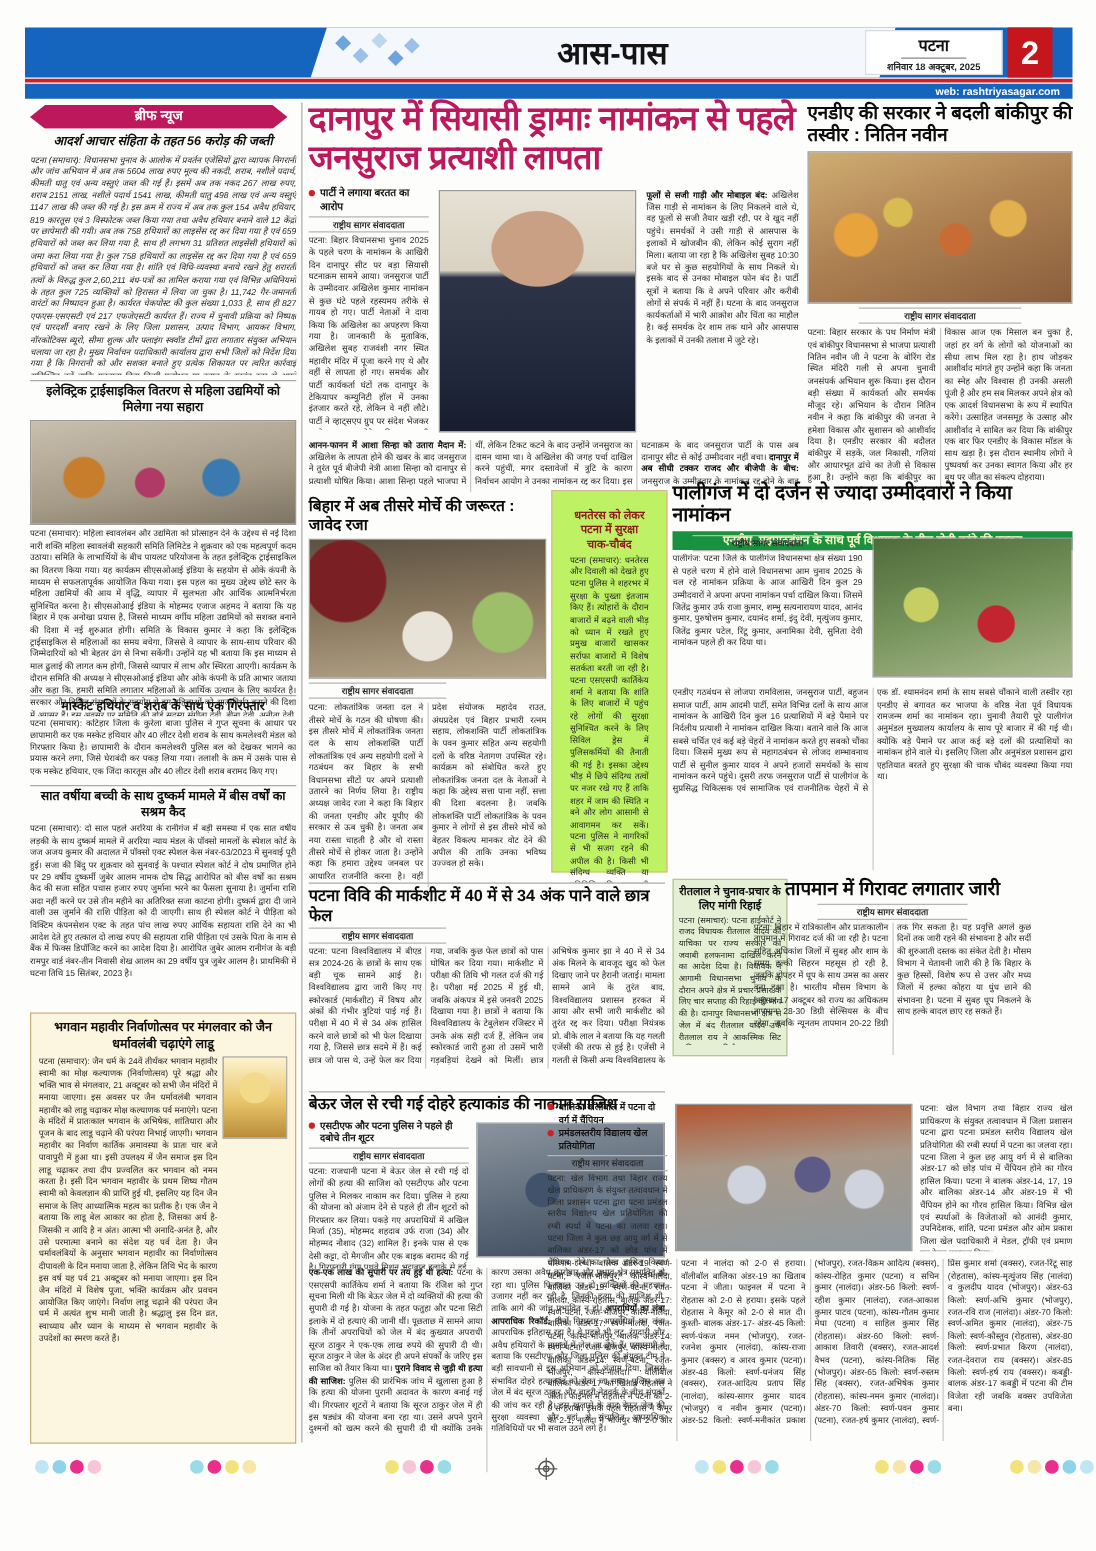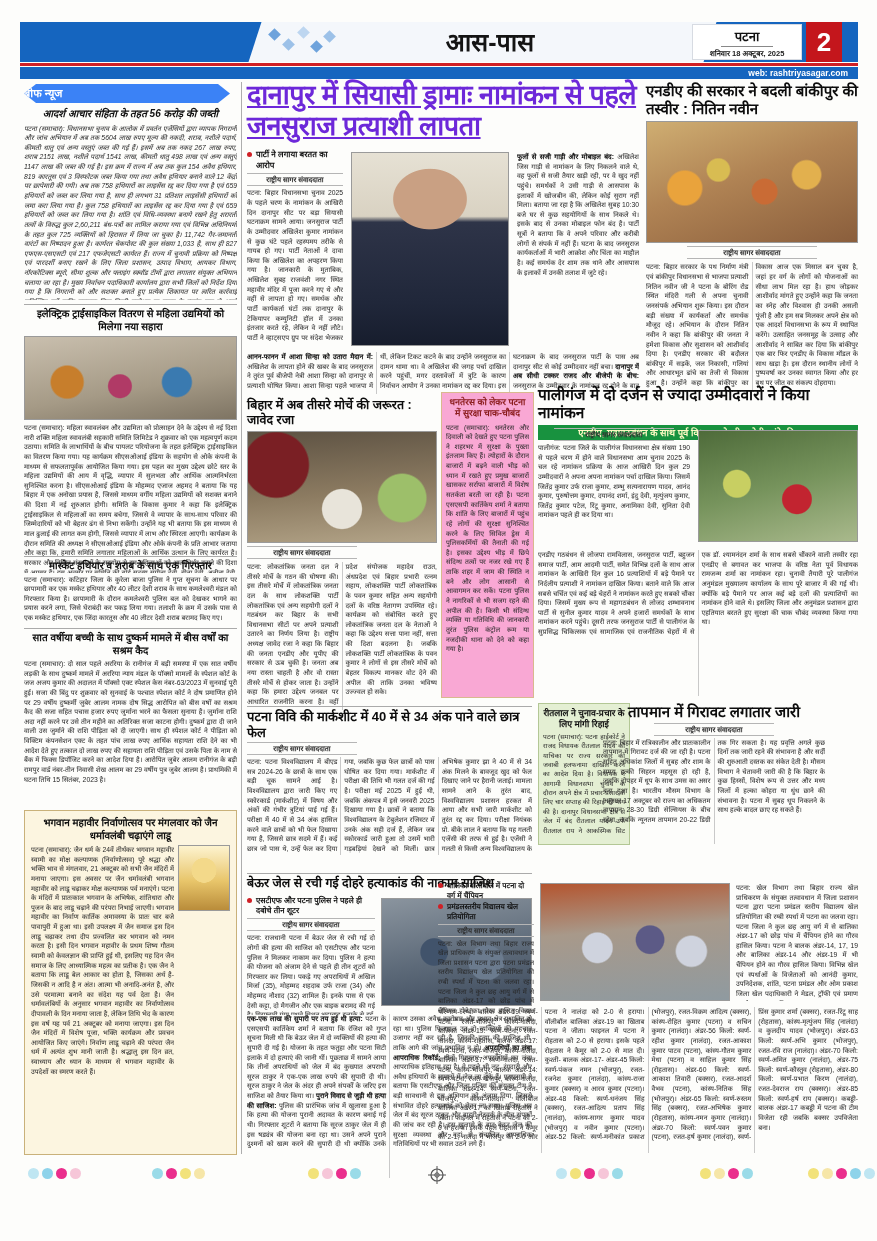--- a/index.html
+++ b/index.html
@@ -13,34 +13,34 @@
   .paper-name{position:absolute;left:48px;top:3px;width:180px;text-align:center;color:#fff;font-weight:bold;font-size:23px;text-shadow:1px 1px 1px #0b3a74;}
   .section-name{position:absolute;left:330px;top:2px;width:280px;text-align:center;color:#141414;font-weight:bold;font-size:25px;}
   .diamond{position:absolute;width:9px;height:9px;transform:rotate(45deg);}
   .citybox{background:#fff;border:1px solid #d7dbe2;text-align:center;padding-top:2px;}
   .city{font-weight:bold;font-size:13px;color:#111;border-bottom:1px solid #888;display:inline-block;padding:0 14px 1px;}
   .dateline{font-size:7.5px;color:#222;font-weight:bold;margin-top:1px;}
   .pagebox{background:#c4161c;color:#fff;font-weight:bold;font-size:26px;text-align:center;line-height:40px;}
   .redline{background:#cf2026;}
   .webstrip{background:#1565bf;color:#fff;font-size:8.5px;font-weight:bold;text-align:right;padding:1px 10px 0 0;}
   
-  .ribbon{background:#3b82f6;color:#fff;font-weight:bold;font-size:11px;line-height:19px;
+  .ribbon{background:#be185d;color:#fff;font-weight:bold;font-size:11px;text-align:center;line-height:19px;
           clip-path:polygon(0 50%,12px 0,calc(100% - 12px) 0,100% 50%,calc(100% - 12px) 100%,12px 100%);}
   
   .t-c{font-weight:bold;text-align:center;color:#101010;}
   .title-s{font-size:10px;line-height:1.25;}
   .body{font-size:6.8px;line-height:1.42;text-align:justify;color:#272727;overflow:hidden;}
   .body b{color:#0e0e0e;}
   .cols2{column-count:2;column-gap:7px;column-rule:1px solid #c9c9c9;}
   .cols3{column-count:3;column-gap:7px;column-rule:1px solid #c9c9c9;}
   .cols4{column-count:4;column-gap:7px;column-rule:1px solid #c9c9c9;}
   .byline{font-size:7px;font-weight:bold;text-align:center;color:#2d2d2d;border-top:1px solid #b5b5b5;border-bottom:1px solid #b5b5b5;padding:1px 0;margin:2px 0;}
   .bullet-line{font-size:8.2px;font-weight:bold;line-height:1.3;color:#131313;position:relative;padding-left:9px;margin-bottom:2px;}
   .bullet-line .dotmark{position:absolute;left:0;top:2px;width:5px;height:5px;border-radius:50%;background:#cf2026;}
-  .hl-xl{font-size:27px;line-height:1.13;font-weight:bold;color:#6d28d9;letter-spacing:-0.5px;text-decoration:underline;}
+  .hl-xl{font-size:27px;line-height:1.13;font-weight:bold;color:#be185d;letter-spacing:-0.5px;}
   .hl-l{font-size:15px;line-height:1.18;font-weight:bold;color:#0c0c0c;}
   .hl-m{font-size:12.5px;line-height:1.2;font-weight:bold;color:#0c0c0c;}
   .vrule{background:#adadad;width:1px;}
   
   .photo{border:1px solid #9a9a9a;overflow:hidden;}
   .ph-portrait{background:
     radial-gradient(ellipse 24% 16% at 50% 24%,#c9a083 97%,rgba(0,0,0,0) 100%),
     linear-gradient(180deg,#e6e1d4 0%,#d9d2c2 33%,#2e3448 36%,#20273a 78%,#171d2d 100%);}
   .ph-crowd{background:
     radial-gradient(circle at 18% 55%,#e9a33c 0 9%,rgba(0,0,0,0) 10%),
@@ -68,21 +68,21 @@
     linear-gradient(175deg,#b4552f 0%,#a8998a 40%,#8f9aa0 100%);}
   .ph-women{background:
     radial-gradient(circle at 20% 55%,#c77e2c 0 9%,rgba(0,0,0,0) 10%),
     radial-gradient(circle at 45% 60%,#b03a66 0 9%,rgba(0,0,0,0) 10%),
     radial-gradient(circle at 72% 55%,#3a7ab0 0 9%,rgba(0,0,0,0) 10%),
     linear-gradient(170deg,#c9bfae 0%,#a59a86 60%,#7e7463 100%);}
   .ph-idol{background:
     radial-gradient(circle at 50% 38%,#f3d98a 0 26%,rgba(0,0,0,0) 27%),
     linear-gradient(180deg,#fdf3cf 0%,#e8c56a 55%,#b98c3a 100%);}
   
-  .box-peach{background:#f9a8d4;border:1px solid #d9b98e;padding:4px;}
+  .box-peach{background:#bef264;border:1px solid #d9b98e;padding:14px;}
   .box-green{background:#e4efd3;border:1px solid #b3c795;padding:4px;}
   .box-cream{background:#fcf5e0;border:1.5px solid #c9b17a;padding:6px;}
   .greenbar{background:#18923f;color:#fdf9c4;font-weight:bold;font-size:9.5px;text-align:center;line-height:15px;}
   
   .dotgroup{position:absolute;display:flex;gap:3px;}
   .regdot{width:11px;height:11px;border-radius:50%;display:inline-block;}
 </style>
 </head>
 <body>
 

